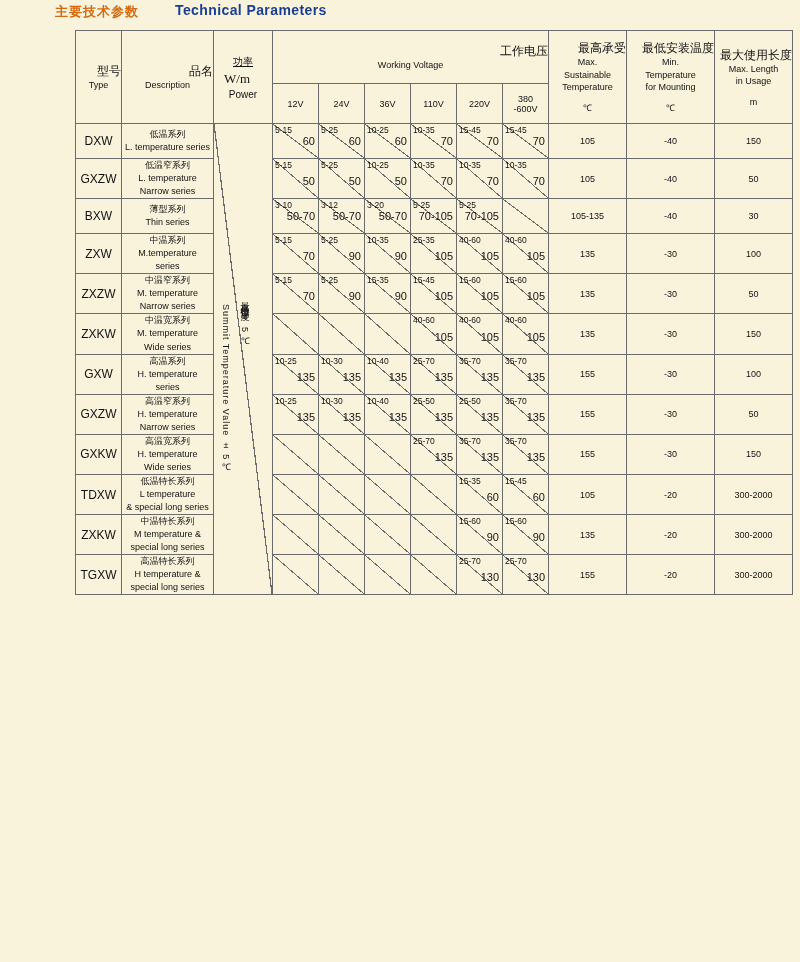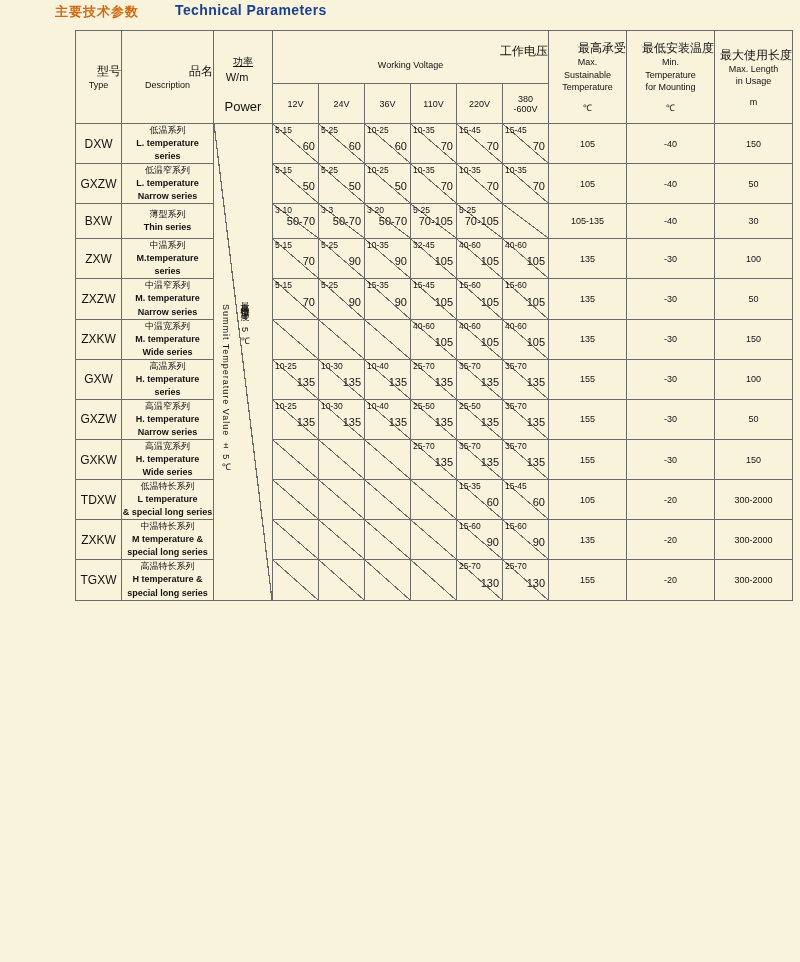--- a/index.html
+++ b/index.html
@@ -67,21 +67,21 @@
     position:absolute;left:2px;top:1px;font-size:8.5px;
   }
   .cellsplit .br{
     position:absolute;right:3px;bottom:11px;font-size:11px;
   }
 
   .desc-cell{
     text-align:left;padding:2px 4px;font-size:9px;line-height:1.45;
   }
   .desc-cell .cn{display:block;}
-  .desc-cell .en{display:block;font-weight:bold;}
+  .desc-cell .en{display:block;}
   .type-cell{font-size:12px;}
 
   
   .power-col{
     position:relative;width:58px;
     vertical-align:top;
   }
   .power-col .bigdiag{
     position:absolute;left:0;top:0;width:100%;height:100%;
     background:linear-gradient(to top right, transparent calc(50% - 0.6px), #6b6b6b calc(50% - 0.6px), #6b6b6b calc(50% + 0.6px), transparent calc(50% + 0.6px));
@@ -92,22 +92,22 @@
     text-orientation:mixed;
     font-size:9px;
     letter-spacing:1px;
     white-space:nowrap;
   }
   .vert-en{left:6px;top:180px;}
   .vert-cn{left:24px;top:170px;letter-spacing:2px;}
 
   .pwr-head{height:92px;position:relative;}
   .pwr-head .t1{position:absolute;left:0;right:0;top:24px;font-size:10px;text-decoration:underline;}
-  .pwr-head .t2{position:absolute;left:0;right:12px;top:40px;font-size:11px;}
-  .pwr-head .t3{position:absolute;left:0;right:0;top:68px;font-size:13px;}
+  .pwr-head .t2{position:absolute;left:0;right:12px;top:40px;font-size:13px;font-family:Liberation Serif, serif;}
+  .pwr-head .t3{position:absolute;left:0;right:0;top:58px;font-size:10px;}
 </style>
 </head>
 <body>
 
 <div class="page-header">
   <div class="hdr-cn">主要技术参数</div>
   <div class="hdr-en">Technical Parameters</div>
 </div>
 
 <div class="tbl-wrap">
@@ -271,21 +271,21 @@
             <span class="cn">薄型系列</span>
             <span class="en">Thin series</span>
           </td>
           <td class="cellsplit">
             <div class="diag"></div>
             <div class="tl">3-10</div>
             <div class="br">50-70</div>
           </td>
           <td class="cellsplit">
             <div class="diag"></div>
-            <div class="tl">3-3</div>
+            <div class="tl">3-12</div>
             <div class="br">50-70</div>
           </td>
           <td class="cellsplit">
             <div class="diag"></div>
             <div class="tl">3-20</div>
             <div class="br">50-70</div>
           </td>
           <td class="cellsplit">
             <div class="diag"></div>
             <div class="tl">5-25</div>
@@ -320,21 +320,21 @@
             <div class="tl">5-25</div>
             <div class="br">90</div>
           </td>
           <td class="cellsplit">
             <div class="diag"></div>
             <div class="tl">10-35</div>
             <div class="br">90</div>
           </td>
           <td class="cellsplit">
             <div class="diag"></div>
-            <div class="tl">32-45</div>
+            <div class="tl">25-35</div>
             <div class="br">105</div>
           </td>
           <td class="cellsplit">
             <div class="diag"></div>
             <div class="tl">40-60</div>
             <div class="br">105</div>
           </td>
           <td class="cellsplit">
             <div class="diag"></div>
             <div class="tl">40-60</div>

